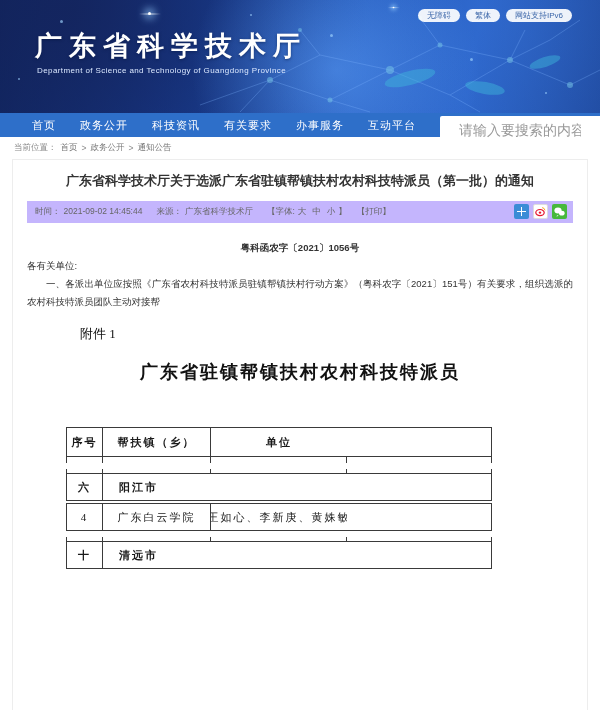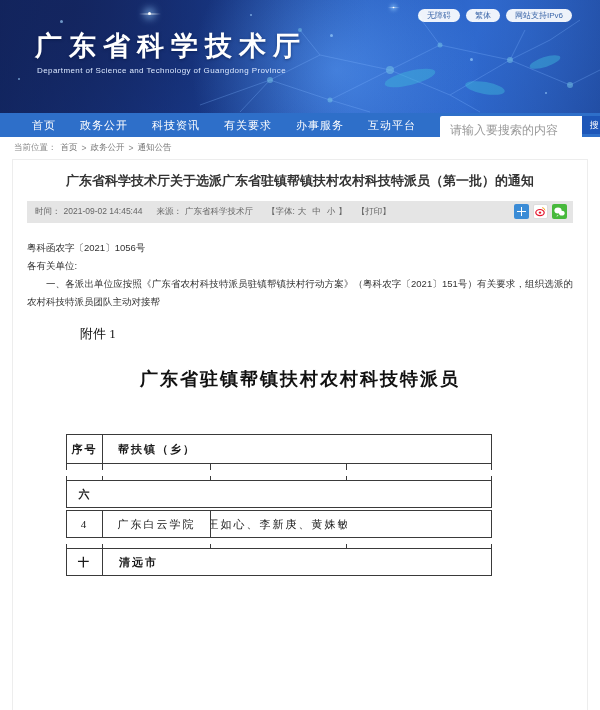--- a/index.html
+++ b/index.html
@@ -25,54 +25,54 @@
   .sparkle::before,.sparkle::after{content:"";position:absolute;left:50%;top:50%;background:
     linear-gradient(90deg,transparent,rgba(255,255,255,.95),transparent);}
   .sparkle::before{width:22px;height:1px;transform:translate(-50%,-50%);}
   .sparkle::after{width:1px;height:22px;transform:translate(-50%,-50%);}
   .dot{position:absolute;border-radius:50%;background:#9fd4ff;opacity:.65;z-index:2;}
 
   
   .nav{height:24px;background:#2e6fc9;display:flex;align-items:center;padding-left:32px;gap:24px;}
   .nav-item{color:#fff;font-size:11px;letter-spacing:1px;cursor:pointer;white-space:nowrap;}
   .nav-search{margin-left:auto;margin-right:8px;display:flex;height:18px;}
-  .nav-search input{width:122px;height:28px;border:none;outline:none;font-size:12px;padding:0 10px;
+  .nav-search input{width:122px;height:28px;border:none;outline:none;font-size:14px;padding:0 19px;
     border-radius:2px 0 0 2px;color:#333;font-family:inherit;}
   .nav-search input::placeholder{color:#999;}
   .search-btn{width:44px;height:18px;border:none;background:#1d56b8;color:#fff;font-size:9px;
     letter-spacing:4px;cursor:pointer;font-family:inherit;padding:0 0 0 4px;}
 
   
   .crumbs{height:22px;display:flex;align-items:center;padding-left:14px;font-size:8.5px;color:#8a8a8a;gap:4px;}
   .crumbs a{color:#777;text-decoration:none;cursor:pointer;}
 
   
   .panel{margin:0 12px;border:1px solid #ededed;border-bottom:none;background:#fff;
     height:553px;box-sizing:border-box;padding:13px 14px 0;}
   .art-title{font-size:13px;font-weight:bold;color:#333;text-align:center;line-height:16px;margin:0 16px;}
-  .meta{margin-top:12px;background:#e5e5e5;height:22px;display:flex;align-items:center;
+  .meta{margin-top:12px;background:#c4b5fd;height:22px;display:flex;align-items:center;
     font-size:8.5px;color:#666;padding:0 8px;position:relative;}
   .meta .m{margin-right:14px;white-space:nowrap;}
   .meta .mt{margin-right:3px;}
   .fs-opt{margin:0 3px;cursor:pointer;}
   .share{position:absolute;right:6px;top:3px;display:flex;gap:4px;}
   .sh{width:15px;height:15px;border-radius:2px;display:flex;align-items:center;justify-content:center;cursor:pointer;}
   .sh-plus{background:#3b8cd6;}
   .sh-weibo{background:#fff;border:1px solid #ddd;box-sizing:border-box;}
   .sh-wechat{background:#47b93c;}
 
   
   .body-txt{margin-top:16px;font-size:9.5px;color:#333;line-height:18px;}
-  .doc-no{text-align:left;}
+  .doc-no{text-align:center;font-weight:bold;}
   .para{margin:0;text-indent:2em;text-align:justify;}
 
   
   .attach{font-family:"Liberation Serif","DejaVu Serif",serif;color:#111;}
   .attach-label{margin:14px 0 0 53px;font-size:13px;}
-  .attach-t1{margin-top:24px;text-align:center;font-size:18px;font-weight:bold;letter-spacing:2px;}
+  .attach-t1{margin-top:17px;text-align:center;font-size:18px;font-weight:bold;letter-spacing:2px;}
   .attach-t2{margin-top:16px;text-align:center;font-size:18px;font-weight:bold;letter-spacing:2px;}
 
   .doc-table{margin:43px 0 0 39px;width:426px;font-size:11px;color:#1a1a1a;}
   .trow{display:grid;grid-template-columns:36px 108px 136px 1fr;border:1px solid #3a3a3a;height:28px;box-sizing:border-box;}
   .trow.hd{height:30px;font-weight:bold;}
   .trow .c{display:flex;align-items:center;justify-content:center;border-right:1px solid #3a3a3a;
     letter-spacing:2px;overflow:hidden;white-space:nowrap;}
   .trow .c:last-child{border-right:none;}
   .trow.sec{grid-template-columns:36px 1fr;font-weight:bold;}
   .trow.sec .city{justify-content:flex-start;padding-left:16px;}
@@ -194,37 +194,39 @@
     </div>
 
     <div class="attach">
       <div class="attach-label">附件 1</div>
       <div class="attach-t1">广东省驻镇帮镇扶村农村科技特派员</div>
 
       <div class="doc-table">
         <div class="trow hd">
           <div class="c">序号</div>
           <div class="c">帮扶镇（乡）</div>
+          <div class="c">单位</div>
         </div>
         <div class="stub">
             <div></div>
             <div></div>
             <div></div>
             <div></div>
           </div>
         <div class="gapA"></div>
 
         <div class="stub stub-top">
             <div></div>
             <div></div>
             <div></div>
             <div></div>
           </div>
         <div class="trow sec">
           <div class="c">六</div>
+          <div class="c city">阳江市</div>
         </div>
         <div class="gapB"></div>
         <div class="trow">
           <div class="c num">4</div>
           <div class="c">广东白云学院</div>
           <div class="c members">王如心、李新庚、黄姝敏</div>
         </div>
         <div class="gapA"></div>
 
         <div class="stub stub-top">

